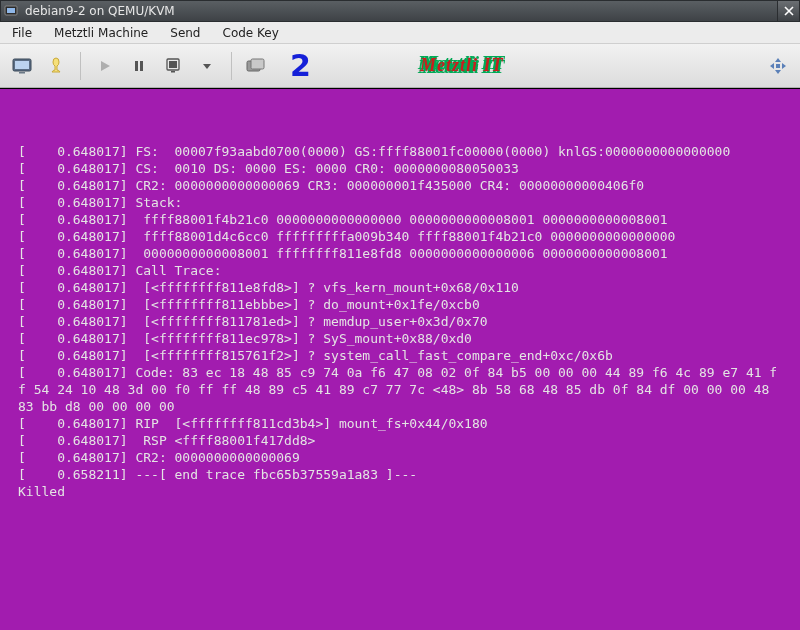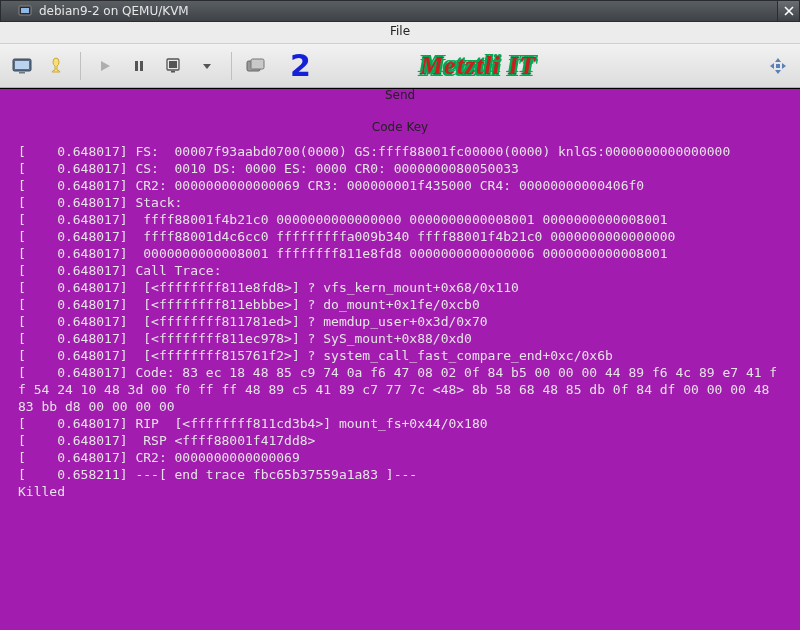--- a/index.html
+++ b/index.html
@@ -10,43 +10,41 @@
     background: #000;
     overflow: hidden;
   }
   
   .titlebar {
     height: 22px;
     background: linear-gradient(#5a5f63, #3e4246);
     color: #fff;
     display: flex; align-items: center;
     border: 1px solid #2a2d30;
-    padding-left: 14px;
   }
   .titlebar .sys-icon {
     width: 20px; height: 18px; display:flex;align-items:center;justify-content:center;
   }
   .titlebar .title { flex:1; padding-left:4px; font-size:12px; color:#e6e6e6; }
   .titlebar .close {
     width: 22px; height:20px; display:flex;align-items:center;justify-content:center;
     background: linear-gradient(#6b6f73,#3d4145);
     border-left:1px solid #2a2d30;
     color:#fff; cursor:pointer;
   }
   
   .menubar {
     height: 22px;
     background: #ececec;
     border-bottom:1px solid #cfcfcf;
     display:flex; align-items:center;
-    padding: 0 16px;
+    padding: 0 8px;
     gap: 14px;
     font-size: 12px;
     color:#222;
-    flex-direction:column;
   }
   .menubar span { cursor:pointer; padding:2px 4px; }
   
   .toolbar {
     height: 44px;
     background: linear-gradient(#f2f2f2,#dcdcdc);
     border-bottom:1px solid #b0b0b0;
     display:flex; align-items:center;
     padding: 0 8px;
     gap: 6px;
@@ -60,21 +58,21 @@
     cursor:pointer;
   }
   .sep { width:1px; height:28px; background:#c0c0c0; margin:0 4px; }
   .big2 {
     font-size: 30px; font-weight:700; color:#1520d8;
     margin-left: 14px;
   }
   .brand {
     position:absolute; left: 50%; transform:translateX(20px);
     font-family: Georgia, serif;
-    font-size: 26px; font-weight:bold; font-style:italic;
+    font-size: 18px; font-weight:bold; font-style:italic;
     letter-spacing:1px;
     color:#c81e1e;
     text-shadow:
       -2px -2px 0 #0a5, 2px -2px 0 #0a5, -2px 2px 0 #0a5, 2px 2px 0 #0a5,
       0 0 2px #000;
   }
   .toolbar .right { margin-left:auto; display:flex; align-items:center; }
   
   .term {
     height: calc(630px - 22px - 22px - 44px);

